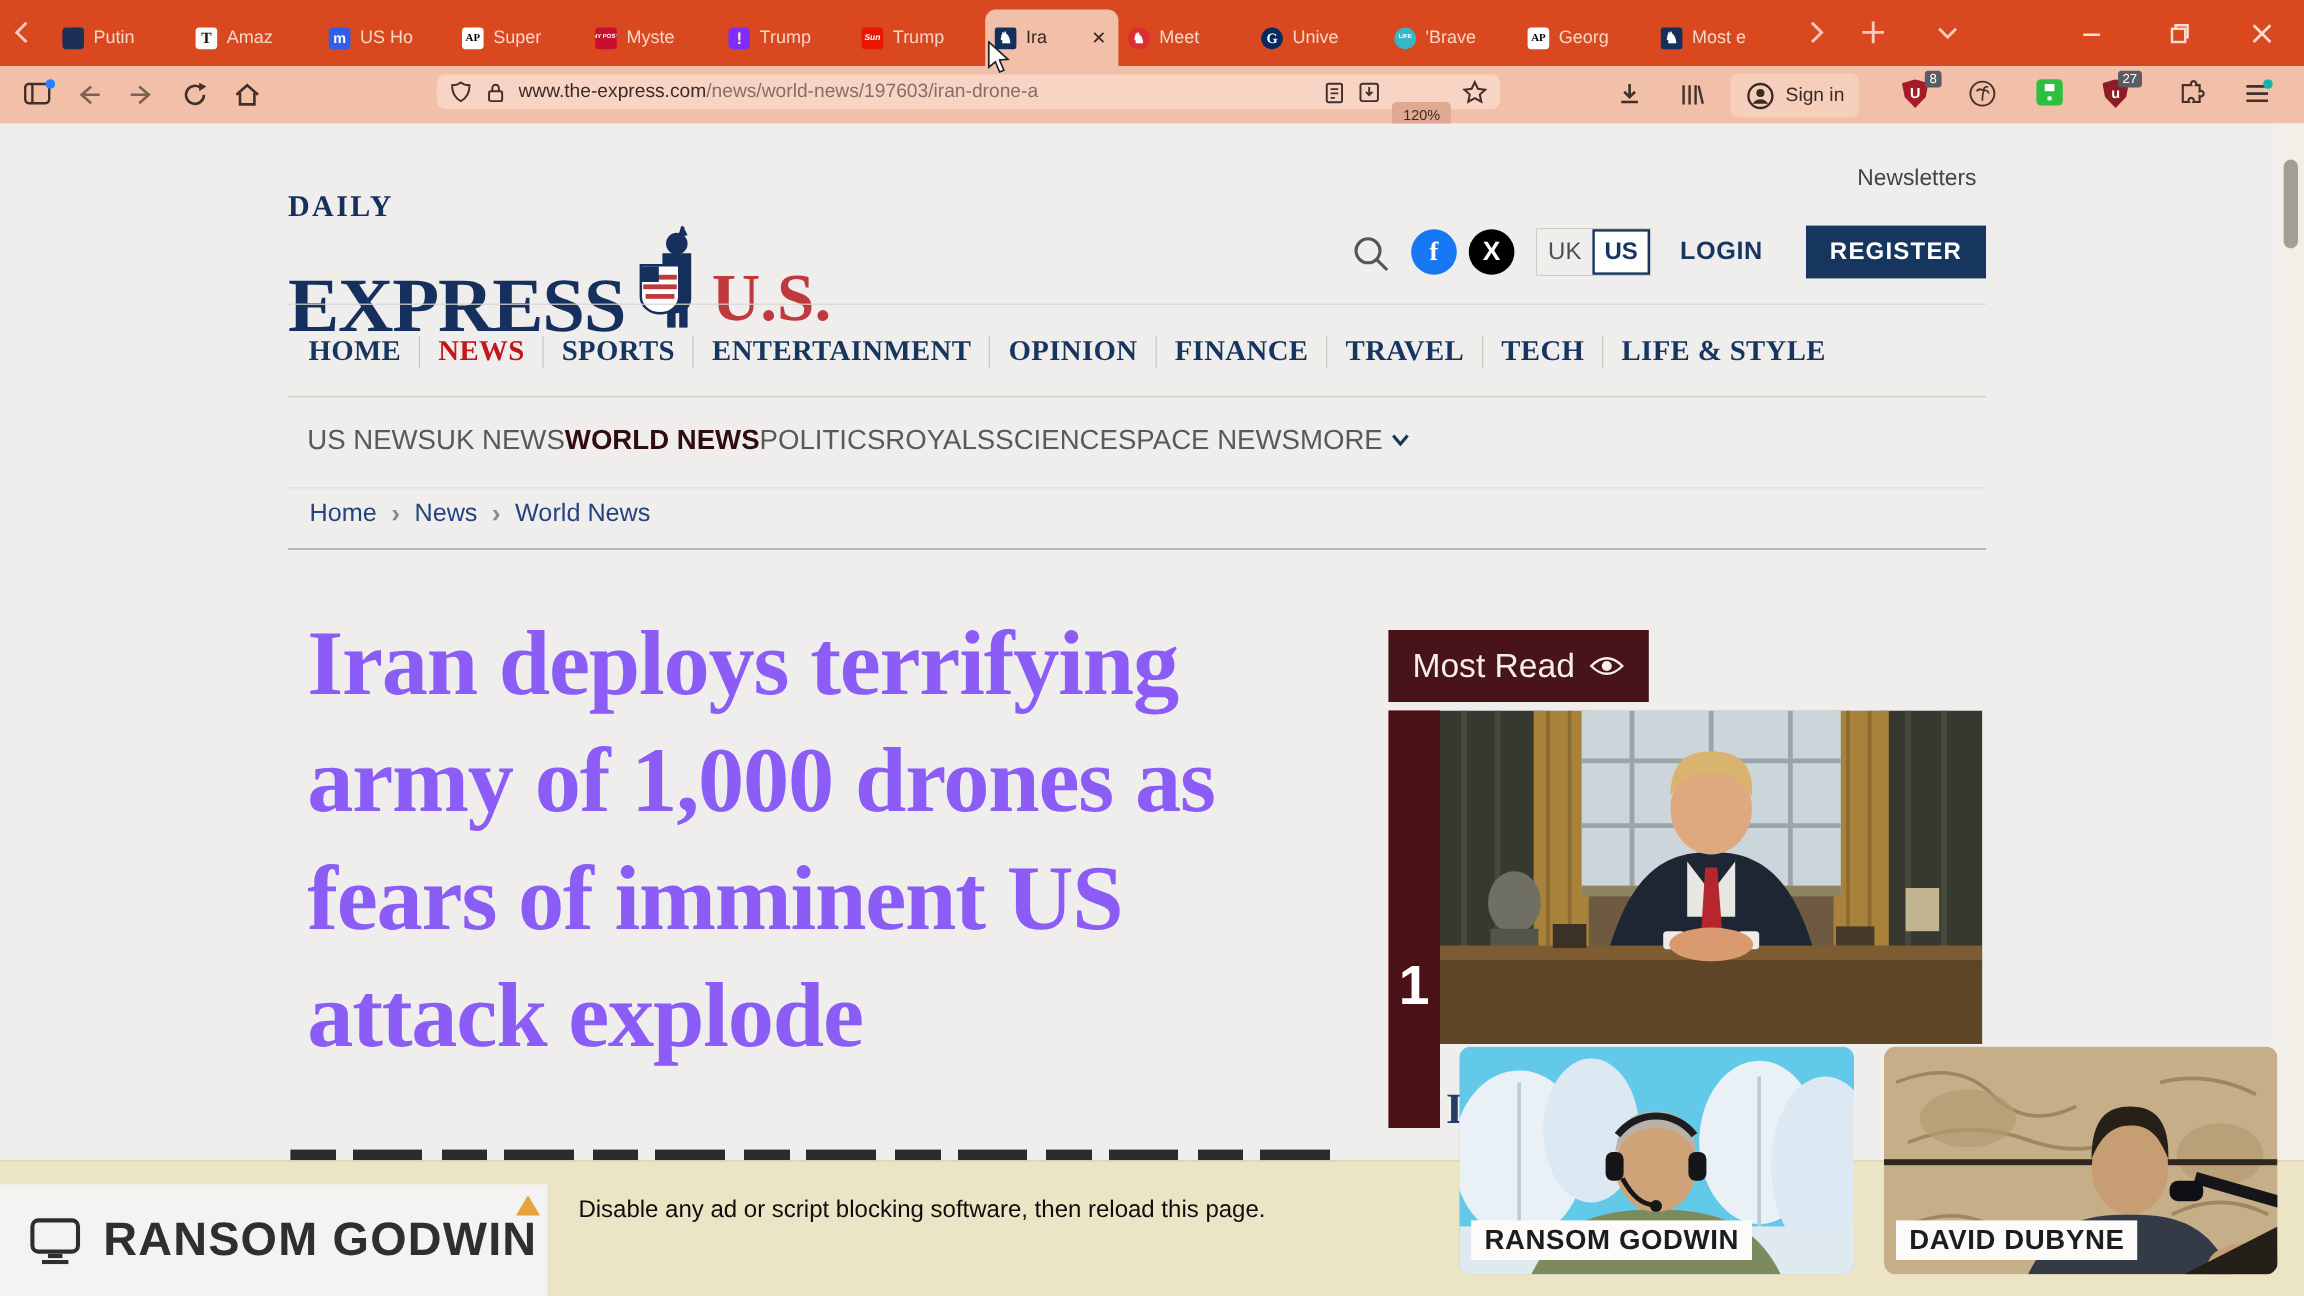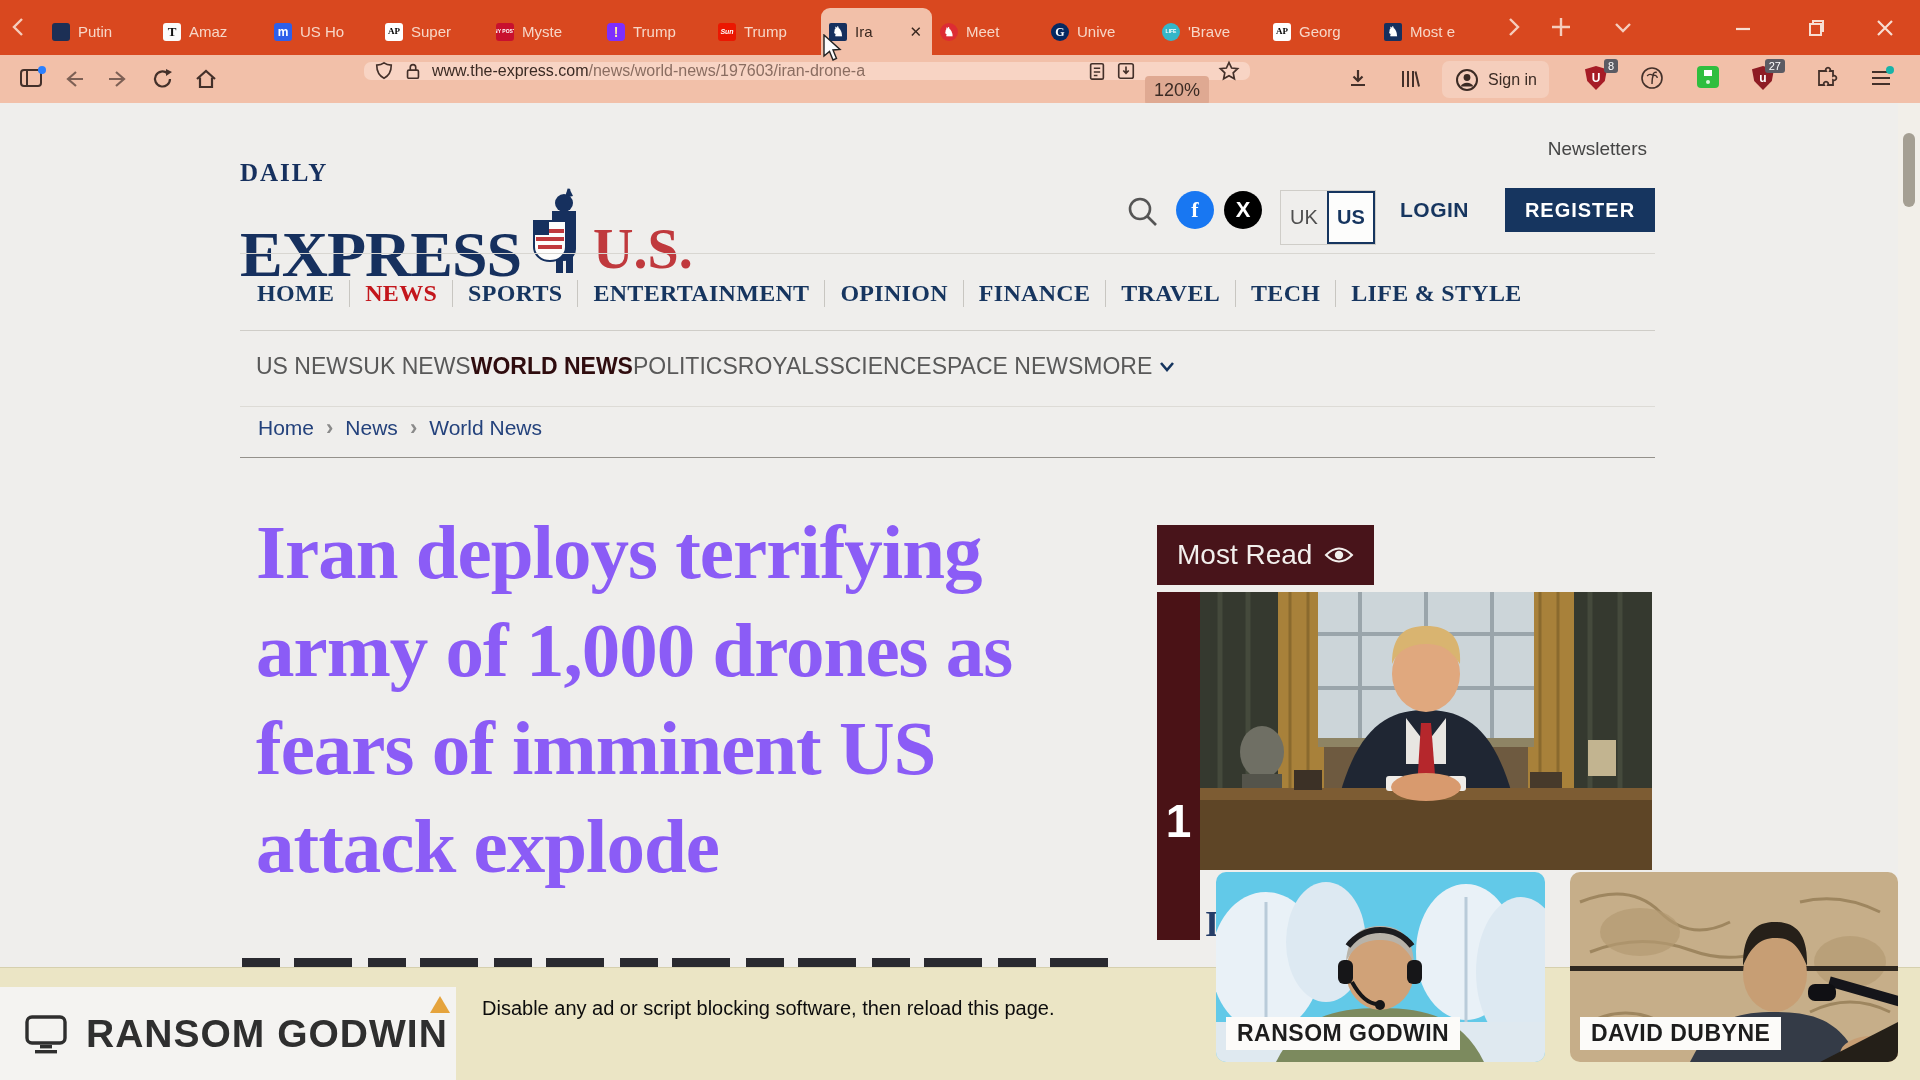--- a/index.html
+++ b/index.html
@@ -28,24 +28,24 @@
   .fav-life { background:#35b6c9; color:#fff; border-radius:50%; font-size:5px; }
   .tab-close { font-size:15px; color:#3a2820; padding:0 2px; }
   .tabctl { position:absolute; top:14px; }
   .ctl-next { left:1500px; } .ctl-new { left:1548px; } .ctl-list { left:1610px; }
   .winctl { position:absolute; top:16px; }
   .win-min { left:1730px; } .win-restore { left:1802px; } .win-close { left:1872px; }
 
   .toolbar { position:absolute; left:0; top:55px; width:1920px; height:48px; background:#f2c0a9; }
   .tb-icon { position:absolute; top:12px; }
   .i-fxview { left:18px; top:10px; } .i-back { left:62px; } .i-fwd { left:106px; } .i-reload { left:151px; } .i-home { left:194px; }
-  .urlbar { position:absolute; left:364px; top:7px; width:886px; height:18px; background:#f8d4c4; border-radius:7px; display:flex; align-items:center; padding:0 10px; gap:9px; }
+  .urlbar { position:absolute; left:364px; top:7px; width:886px; height:29px; background:#f8d4c4; border-radius:7px; display:flex; align-items:center; padding:0 10px; gap:9px; }
   .url-text { flex:1; font-size:16px; white-space:nowrap; overflow:hidden; }
   .url-domain { color:#3b2b24; } .url-path { color:#8a6d61; }
-  .zoom-chip { background:#dfa992; color:#3b2b24; font-size:18px; padding:4px 9px; border-radius:4px;margin-top:39px; }
+  .zoom-chip { background:#dfa992; color:#3b2b24; font-size:12px; padding:4px 9px; border-radius:4px;margin-top:39px; }
   .i-downloads { left:1346px; } .i-library { left:1398px; }
   .signin { position:absolute; left:1442px; top:6px; height:37px; display:flex; align-items:center; gap:8px; padding:0 12px; background:rgba(255,255,255,0.22); border-radius:7px; color:#3b2b24; font-size:16px; }
   .ext { position:absolute; top:11px; width:24px; height:24px; }
   .e-ublock { left:1585px; } .e-palm { left:1640px; } .e-green { left:1697px; } .e-red { left:1752px; } .e-puzzle { left:1815px; } .e-burger { left:1868px; }
   .shieldclip { width:22px; height:24px; clip-path:polygon(50% 0,100% 14%,90% 62%,50% 100%,10% 62%,0 14%); display:flex; align-items:center; justify-content:center; color:#fff; font-weight:bold; font-size:12px; }
   .badge { position:absolute; top:-7px; right:-9px; background:#5b5b63; color:#fff; font-size:11px; padding:1px 4px; border-radius:3px; }
   .greenbox { width:22px; height:22px; background:#2fbe3f; border-radius:4px; position:relative; }
   .greenbox i { position:absolute; left:7px; top:4px; width:8px; height:6px; background:#fff; }
   .greenbox b { position:absolute; left:9px; top:14px; width:4px; height:4px; background:#d9f7d9; border-radius:50%; }
 
@@ -60,21 +60,21 @@
   .logo { position:absolute; left:0; top:56px; height:96px; }
   .logo-daily { font-family:"Liberation Serif",serif; font-weight:bold; color:#16305e; font-size:25px; letter-spacing:2px; }
   .logo-express { font-family:"Liberation Serif",serif; font-weight:bold; color:#16305e; font-size:64px; line-height:52px; letter-spacing:-1px; }
   .logo-us { font-family:"Liberation Serif",serif; font-weight:bold; color:#c0393d; font-size:56px; }
   .logo-row { display:flex; align-items:flex-end; gap:5px; }
 
   .hdr-actions { position:absolute; top:85px; left:0; width:1415px; height:48px; }
   .icon-circle { width:38px; height:38px; border-radius:50%; display:flex; align-items:center; justify-content:center; color:#fff; font-weight:bold; font-size:22px; }
   .fb { background:#1877f2; font-family:"Liberation Serif",serif; }
   .xx { background:#000; }
-  .edition { position:absolute; left:1040px; top:2px; display:flex; border:1px solid #cfcdc8; height:55px; }
+  .edition { position:absolute; left:1040px; top:2px; display:flex; border:1px solid #cfcdc8; height:40px; }
   .ed-uk { width:46px; display:flex; align-items:center; justify-content:center; color:#4f4f4f; font-size:20px; background:#efeeec; }
   .ed-us { width:48px; display:flex; align-items:center; justify-content:center; color:#16355f; font-weight:bold; font-size:20px; background:#fdfdfc; border:2px solid #16355f; }
   .login { position:absolute; left:1160px; top:10px; color:#16355f; font-weight:bold; font-size:21px; letter-spacing:0.5px; }
   .register { position:absolute; right:0; top:0; width:150px; height:44px; background:#16355f; color:#fff; font-weight:bold; font-size:20px; letter-spacing:1px; display:flex; align-items:center; justify-content:center; }
 
   .mainnav { position:absolute; left:2px; top:168px; display:flex; height:44px; align-items:center; }
   .mainnav .nitem { font-family:"Liberation Serif",serif; font-weight:bold; color:#16355f; font-size:24px; padding:0 15px; border-right:1px solid #c8c6c1; letter-spacing:0.3px; }
   .mainnav .nitem:last-child { border-right:none; }
   .mainnav .nitem.active { color:#c3161c; }
 

